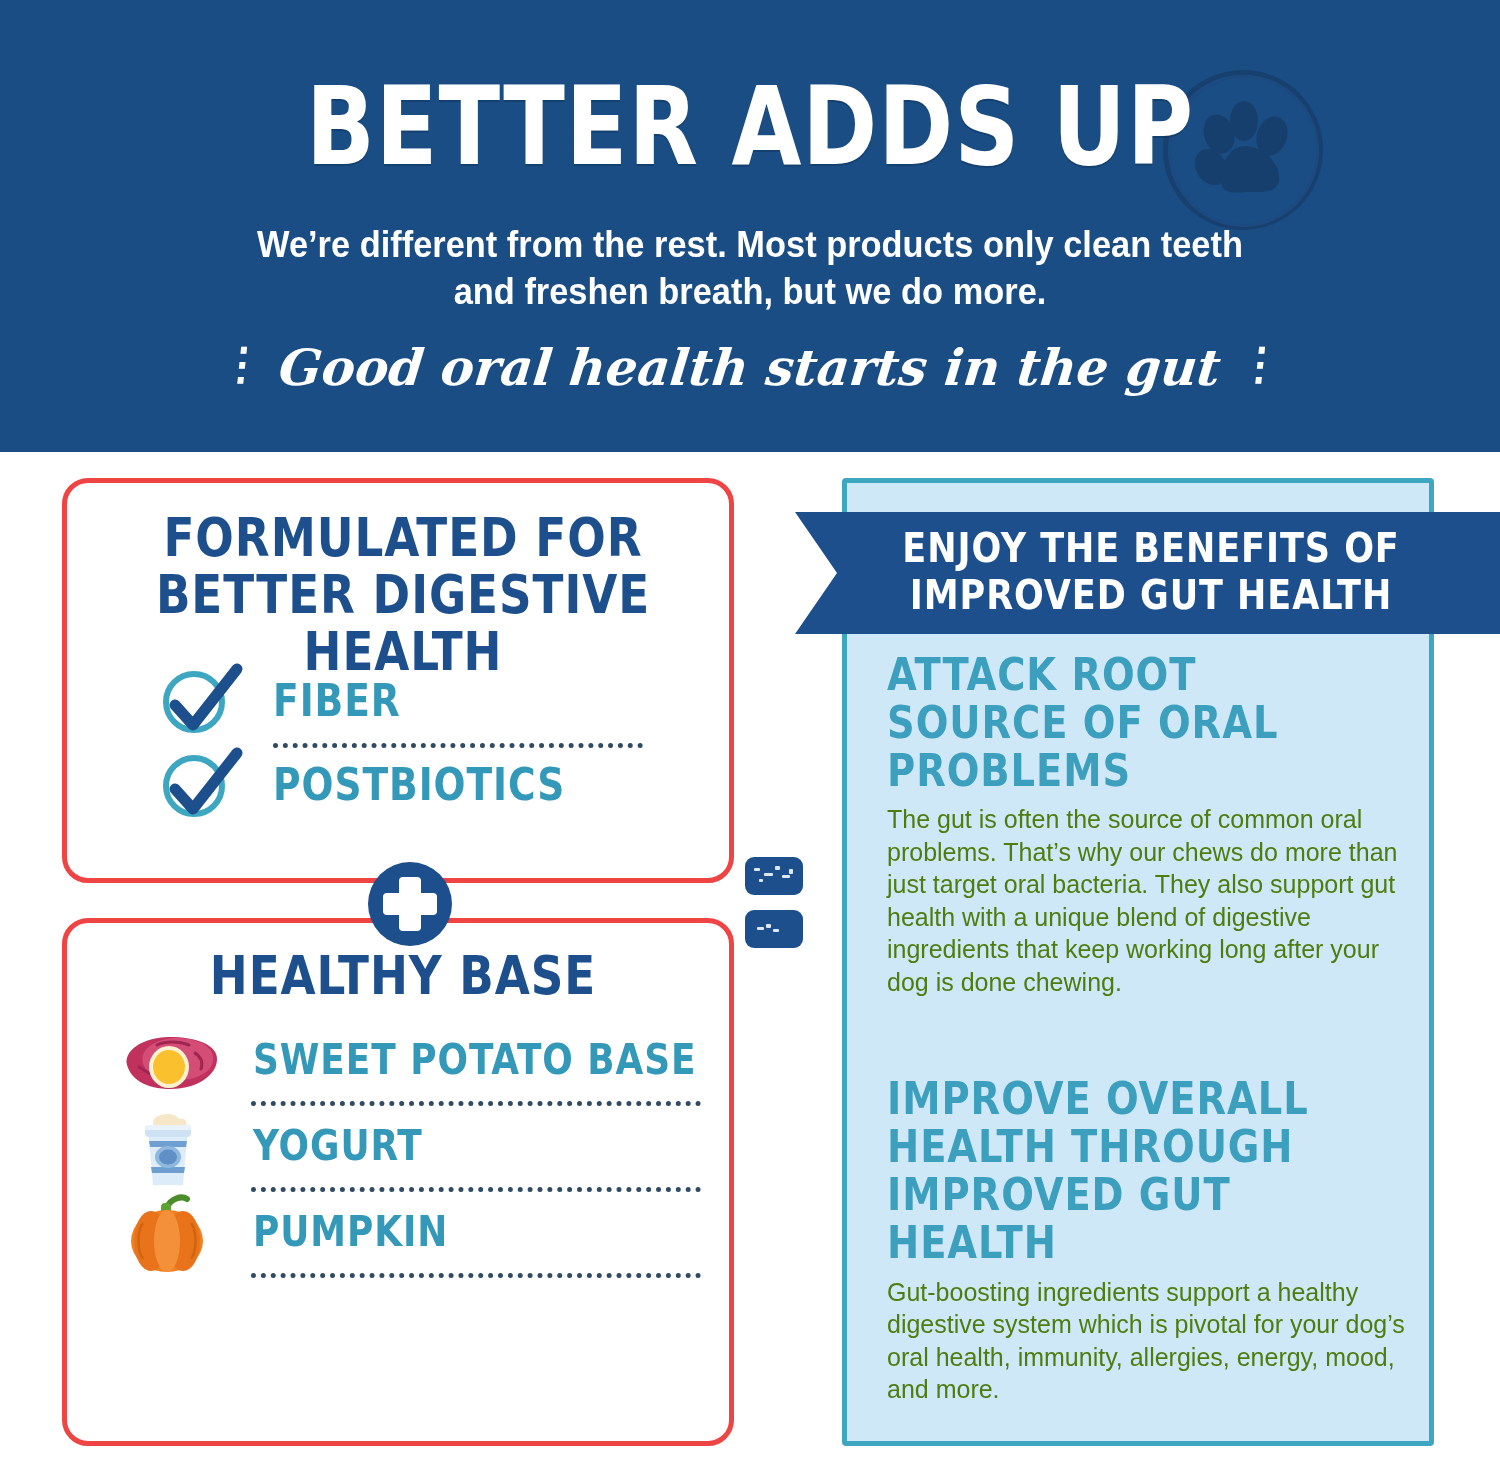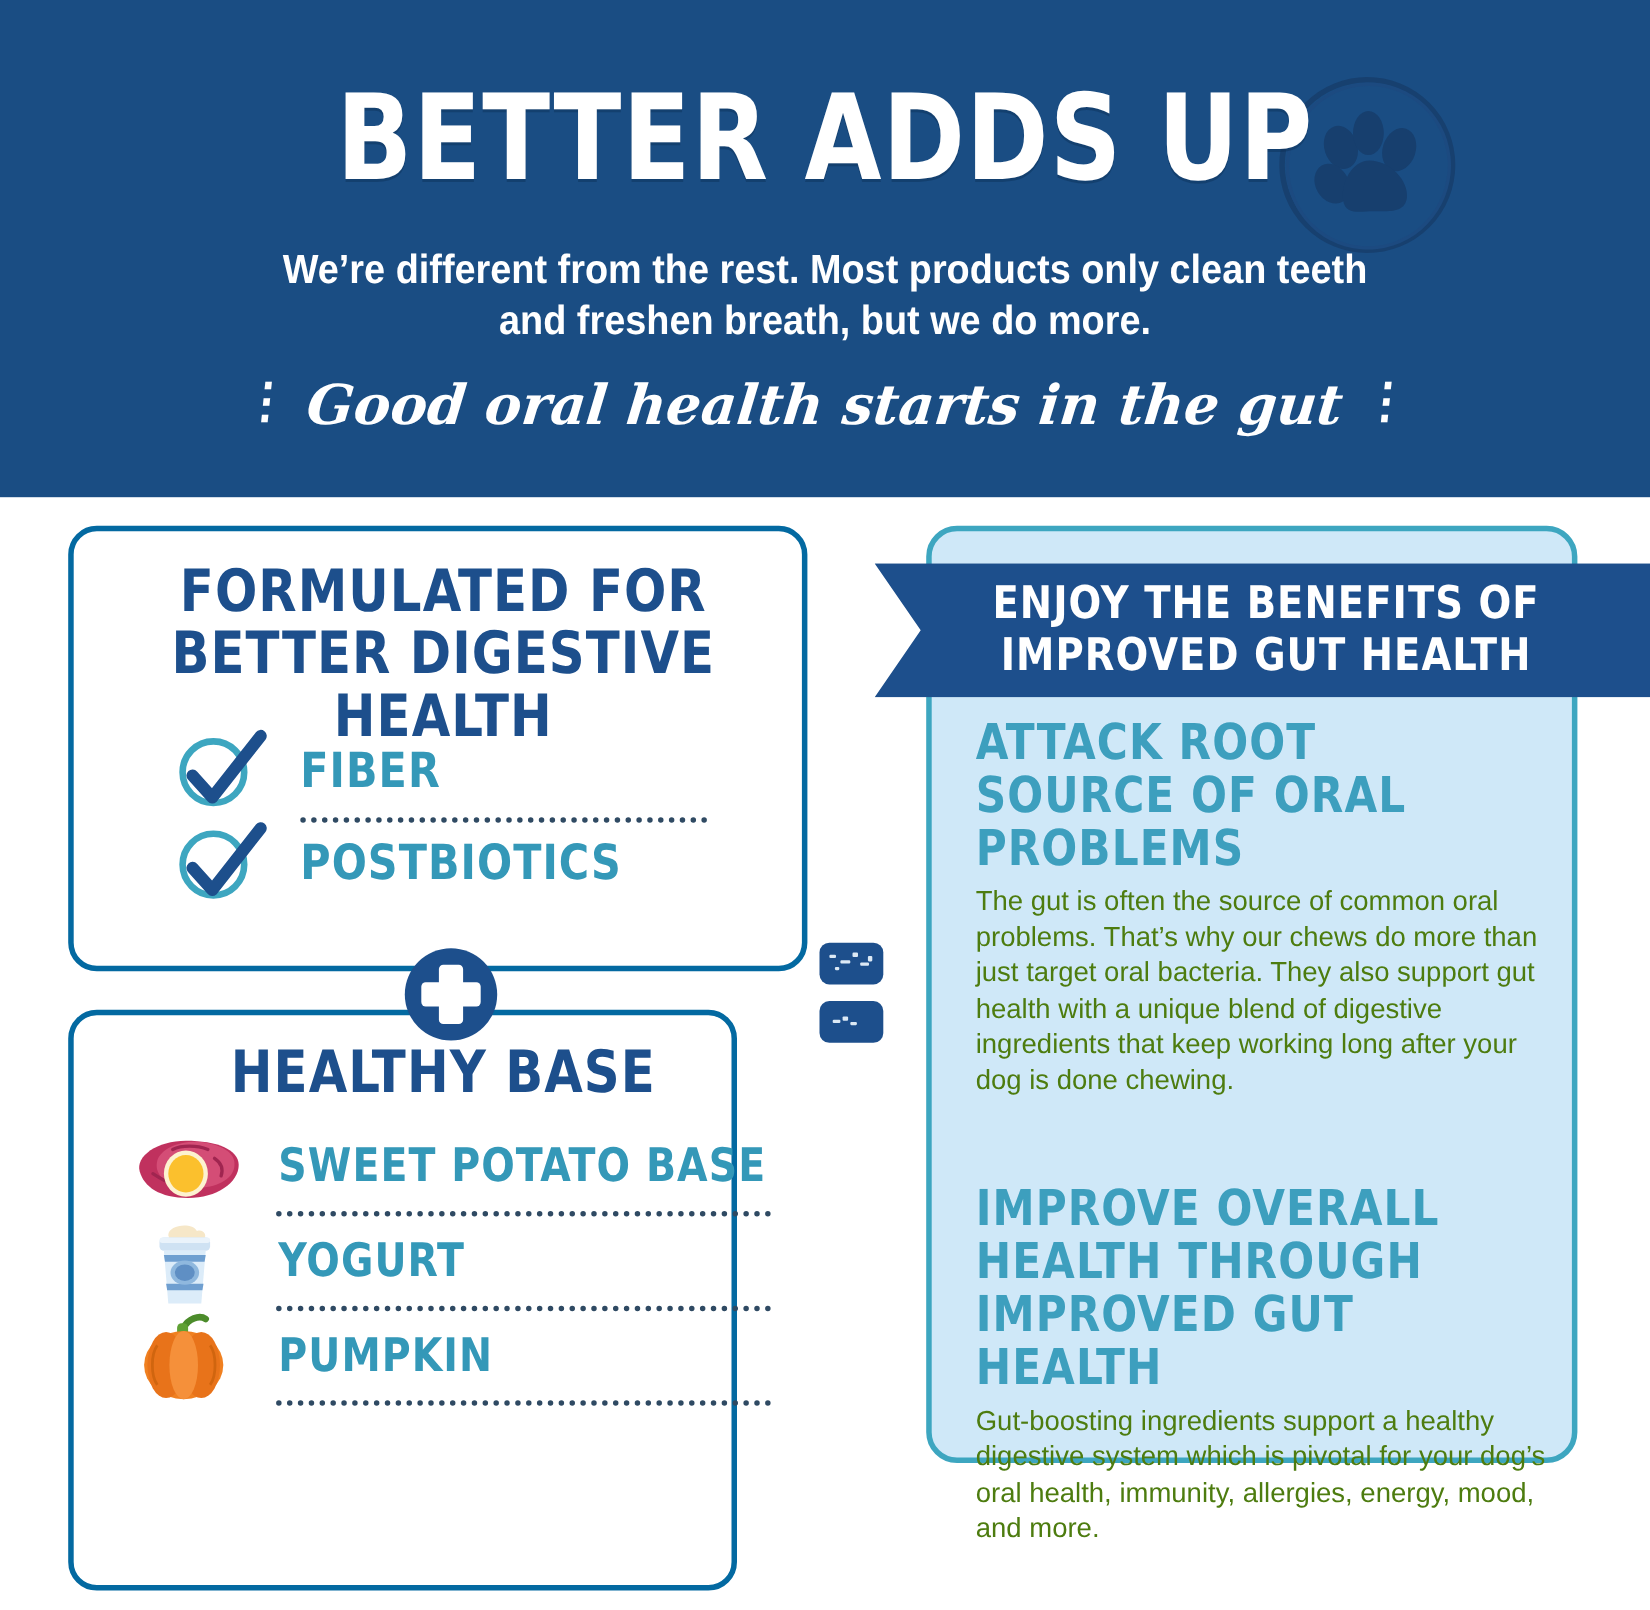--- a/index.html
+++ b/index.html
@@ -71,26 +71,26 @@
     font-style:normal;
     font-size:44px;
     vertical-align:6px;
     letter-spacing:-2px;
   }
 
   
   .card {
     position:absolute;
     background:#ffffff;
-    border:5px solid #0369a1;
+    border:5px solid #ef4444;
     border-radius:26px;
     text-decoration:underline;
   }
   #card-formulated { left:62px; top:478px; width:672px; height:405px; }
-  #card-base       { left:62px; top:918px; width:608px; height:528px; }
+  #card-base       { left:62px; top:918px; width:672px; height:528px; }
 
   .card-title {
     text-align:center;
     font-family:"DejaVu Sans Condensed","Liberation Sans Narrow","Liberation Sans",sans-serif;
     font-weight:bold;
     color:#1d4f8c;
     letter-spacing:1px;
     transform:scaleX(.95);
   }
   #title-formulated {
@@ -160,24 +160,24 @@
     position:absolute; left:745px; width:58px; height:38px;
     background:#1d4f8c; border-radius:9px;
     overflow:hidden;
   }
   #eq-top { top:857px; }
   #eq-bottom { top:910px; }
   .eq-speck { position:absolute; background:#dce9f5; border-radius:1px; }
 
   
   #right-panel {
-    position:absolute; left:842px; top:478px; width:592px; height:852px;
+    position:absolute; left:842px; top:478px; width:592px; height:968px;
     background:#cfe8f8;
     border:5px solid #3da6c0;
-    border-radius:28px;
+    border-radius:4px;
   }
   .ribbon {
     position:absolute; left:795px; top:512px; width:710px; height:122px;
     background:#1d4f8c;
     z-index:15;
     clip-path:polygon(0 0, 710px 0, 710px 122px, 0 122px, 42px 61px);
   }
   .ribbon-text {
     position:absolute; left:56px; top:13px; width:600px;
     text-align:center;

